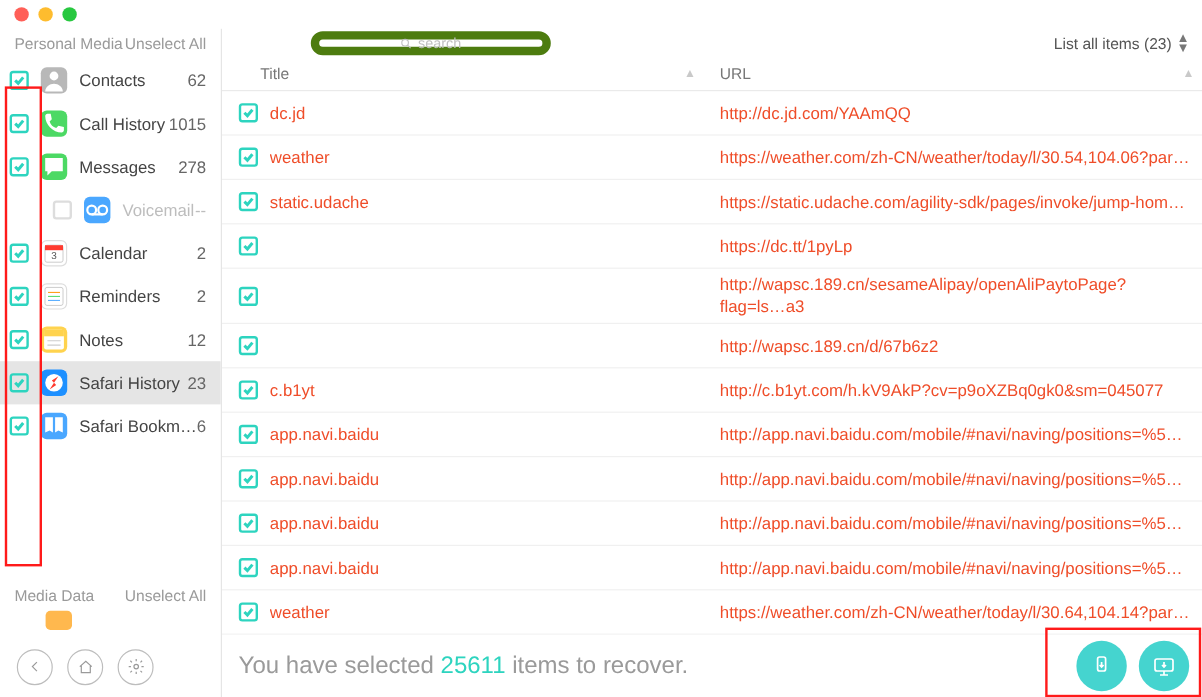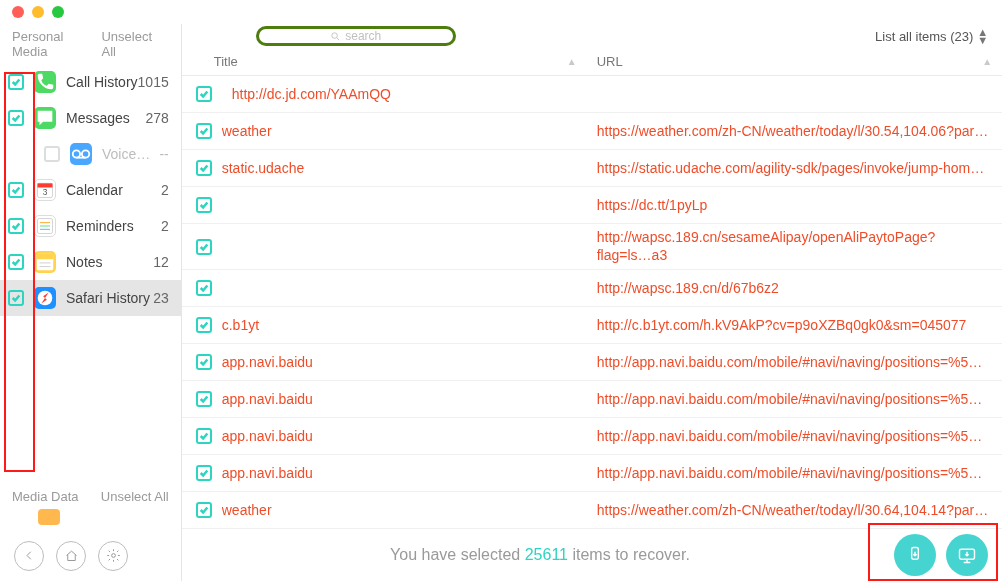--- a/index.html
+++ b/index.html
@@ -30,40 +30,40 @@
 
 .redbox-left { position: absolute; left: 4px; top: 48px; width: 31px; height: 400px; border: 2px solid #ff1a1a; pointer-events: none; }
 
 .foot-left { height: 52px; display: flex; align-items: center; gap: 12px; padding-left: 14px; border-top: 1px solid transparent; }
 .circ-btn { width: 30px; height: 30px; border: 1.5px solid #bdbdbd; border-radius: 50%; display: inline-flex; align-items: center; justify-content: center; color: #9a9a9a; cursor: pointer; background: #fff; }
 .circ-btn svg { width: 15px; height: 15px; stroke: currentColor; stroke-width: 1.6; fill: none; }
 
 
 .main { flex: 1; display: flex; flex-direction: column; }
 .toolbar { height: 24px; display: flex; align-items: center; padding: 0 14px; }
-.search { width: 200px; height: 20px; border: 3px solid #4d7c0f; border-radius: 10px; display: flex; align-items: center; justify-content: center; color: #c0c0c0; font-size: 12px; margin-left: 60px; }
+.search { width: 200px; height: 20px; border: 7px solid #4d7c0f; border-radius: 10px; display: flex; align-items: center; justify-content: center; color: #c0c0c0; font-size: 12px; margin-left: 60px; }
 .search svg { width: 11px; height: 11px; stroke: #c0c0c0; stroke-width: 2; fill: none; margin-right: 4px; }
 .list-selector { margin-left: auto; font-size: 13px; color: #555; display: flex; align-items: center; cursor: pointer; }
 .list-selector .updown { margin-left: 4px; font-size: 11px; line-height: 8px; color: #777; }
 
 .cols { display: flex; height: 28px; border-bottom: 1px solid #eaeaea; border-top: none; align-items: center; font-size: 13px; color: #777; }
 .col-t { flex: 0 0 405px; padding-left: 32px; display: flex; align-items: center; }
 .col-u { flex: 1; padding-left: 10px; display: flex; align-items: center; }
 .sorter { margin-left: auto; margin-right: 10px; font-size: 10px; color: #c9c9c9; }
 
 .rows { flex: 1; overflow: hidden; }
 .row { display: flex; align-items: center; height: 37px; border-bottom: 1px solid #f0f0f0; font-size: 14px; color: #ef4d29; }
 .row .chk { width: 16px; height: 16px; border: 2px solid #2dd4bf; border-radius: 3px; display: inline-flex; align-items: center; justify-content: center; margin: 0 10px 0 14px; flex-shrink: 0; }
 .row .chk svg { width: 10px; height: 10px; stroke: #2dd4bf; stroke-width: 3; fill: none; }
 .row .title { flex: 0 0 365px; white-space: nowrap; overflow: hidden; text-overflow: ellipsis; padding-right: 20px; }
 .row .url { flex: 1; white-space: nowrap; overflow: hidden; text-overflow: ellipsis; padding-left: 10px; padding-right: 14px; }
 .row.tall { height: 46px; } .row.tall .url { white-space: normal; line-height: 1.25; }
 
 .foot-main { height: 52px; display: flex; align-items: center; padding: 0 14px; position: relative; }
-.summary { flex: 1; text-align: center; font-size: 16px; color: #9a9a9a; }
+.summary { flex: 1; text-align: left; font-size: 20px; color: #9a9a9a; }
 .summary .n { color: #2dd4bf; }
 .big-btn { width: 42px; height: 42px; border-radius: 50%; background: #45d4cf; display: inline-flex; align-items: center; justify-content: center; margin-left: 10px; cursor: pointer; }
 .big-btn svg { width: 20px; height: 20px; stroke: #fff; stroke-width: 1.7; fill: none; }
 .redbox-right { position: absolute; right: 4px; top: -6px; width: 130px; height: 58px; border: 2px solid #ff1a1a; pointer-events: none; }
 
 </style>
 </head>
 <body>
 
 <div class="titlebar">
@@ -75,20 +75,35 @@
 <div class="app">
 
   <div class="sidebar">
 
     <div class="section-hdr">
       <span>Personal Media</span>
       <span class="unsel">Unselect All</span>
     </div>
 
     <div class="cat-list" id="cat-list">
+        <div class="cat">
+          <span class="chk">
+            <svg viewBox="0 0 12 12">
+              <path d="M2 6l3 3 5-6"></path>
+            </svg>
+          </span>
+          <span class="icon" style="background:#b8b8b8;">
+            <svg viewBox="0 0 24 24" fill="#fff">
+              <circle cx="12" cy="8" r="4"></circle>
+              <path d="M4 22c0-4 4-7 8-7s8 3 8 7z"></path>
+            </svg>
+          </span>
+          <span class="label">Contacts</span>
+          <span class="count">62</span>
+        </div>
         <div class="cat">
           <span class="chk">
             <svg viewBox="0 0 12 12">
               <path d="M2 6l3 3 5-6"></path>
             </svg>
           </span>
           <span class="icon" style="background:#4cd964;">
             <svg viewBox="0 0 24 24" fill="#fff">
               <path d="M6 3c-1 0-2 1-2 2 0 8 7 15 15 15 1 0 2-1 2-2v-3l-5-1-2 2c-3-1-5-3-6-6l2-2-1-5H6z"></path>
             </svg>
@@ -181,20 +196,34 @@
           <span class="icon" style="background:#1e90ff;">
             <svg viewBox="0 0 24 24">
               <circle cx="12" cy="12" r="10" fill="#1e90ff"></circle>
               <circle cx="12" cy="12" r="8" fill="#fff"></circle>
               <path d="M12 12l4-6-6 4 2 2-4 6 6-4z" fill="#ff3b30"></path>
             </svg>
           </span>
           <span class="label">Safari History</span>
           <span class="count">23</span>
         </div>
+        <div class="cat">
+          <span class="chk">
+            <svg viewBox="0 0 12 12">
+              <path d="M2 6l3 3 5-6"></path>
+            </svg>
+          </span>
+          <span class="icon" style="background:#4aa7ff;">
+            <svg viewBox="0 0 24 24" fill="#fff">
+              <path d="M4 4h7v14l-3-2-4 2zM13 4h7v14l-4-2-3 2z"></path>
+            </svg>
+          </span>
+          <span class="label">Safari Bookm…</span>
+          <span class="count">6</span>
+        </div>
       </div>
 
     <div class="section-hdr">
       <span>Media Data</span>
       <span class="unsel">Unselect All</span>
     </div>
     <div style="height:20px;padding-left:38px"><span style="display:inline-block;width:22px;height:16px;border-radius:4px;background:#ffb84e"></span></div>
 
     <div class="foot-left">
       <span class="circ-btn">
@@ -244,20 +273,21 @@
         </div>
     </div>
 
     <div class="rows" id="rows">
         <div class="row">
           <span class="chk">
             <svg viewBox="0 0 12 12">
               <path d="M2 6l3 3 5-6"></path>
             </svg>
           </span>
+          <span class="title">dc.jd</span>
           <span class="url">http://dc.jd.com/YAAmQQ</span>
         </div>
         <div class="row">
           <span class="chk">
             <svg viewBox="0 0 12 12">
               <path d="M2 6l3 3 5-6"></path>
             </svg>
           </span>
           <span class="title">weather</span>
           <span class="url">https://weather.com/zh-CN/weather/today/l/30.54,104.06?par…</span>

